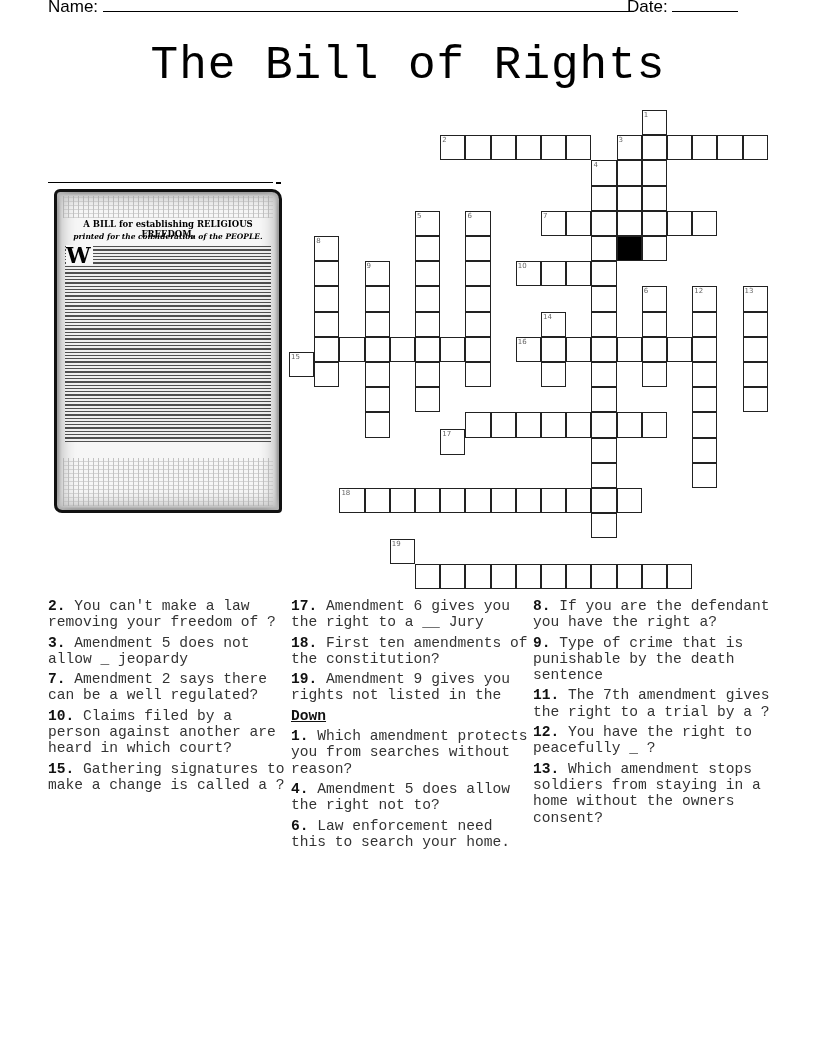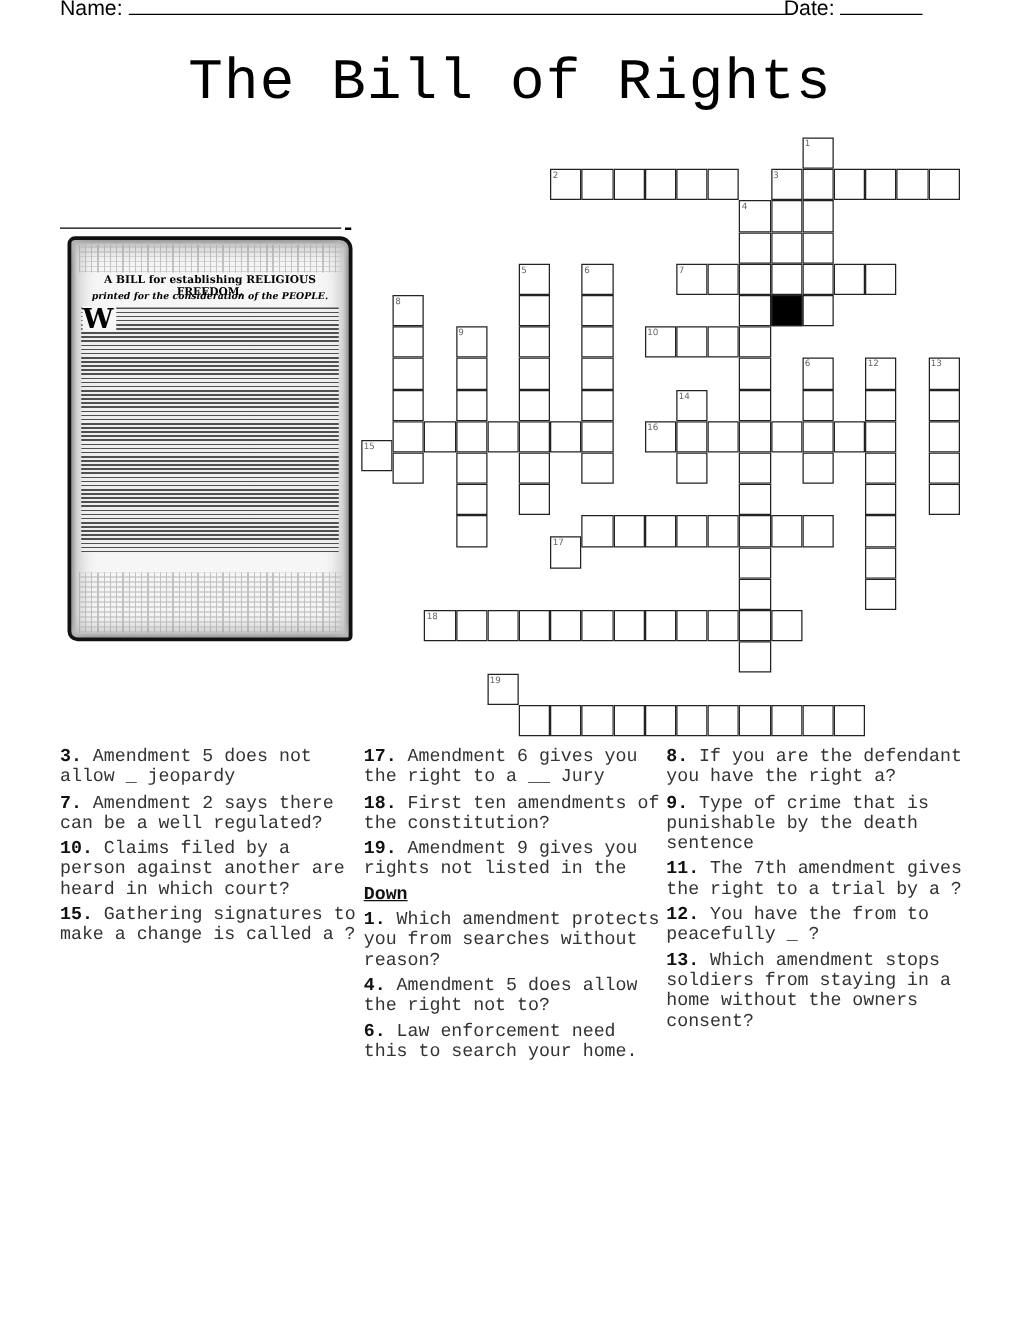--- a/index.html
+++ b/index.html
@@ -234,35 +234,36 @@
     <div class="cell" style="left: 453.6px; top: 252px;"></div>
     <div class="cell" style="left: 453.6px; top: 277.2px;"></div>
     <div class="cell" style="left: 252px; top: 201.6px;">
       <span class="num">14</span>
     </div>
     <div class="cell" style="left: 252px; top: 252px;"></div>
     <div class="cell black" style="left: 327.6px; top: 126px;"></div>
   </div>
 
 <div class="clues col1">
+  <div class="clue"><b>2.</b> <span>You can't make a law removing your freedom of ?</span></div>
   <div class="clue"><b>3.</b> <span>Amendment 5 does not allow _ jeopardy</span></div>
   <div class="clue"><b>7.</b> <span>Amendment 2 says there can be a well regulated?</span></div>
   <div class="clue"><b>10.</b> <span>Claims filed by a person against another are heard in which court?</span></div>
   <div class="clue"><b>15.</b> <span>Gathering signatures to make a change is called a ?</span></div>
 </div>
 
 <div class="clues col2">
   <div class="clue"><b>17.</b> <span>Amendment 6 gives you the right to a __ Jury</span></div>
   <div class="clue"><b>18.</b> <span>First ten amendments of the constitution?</span></div>
   <div class="clue"><b>19.</b> <span>Amendment 9 gives you rights not listed in the</span></div>
   <div class="heading">Down</div>
   <div class="clue"><b>1.</b> <span>Which amendment protects you from searches without reason?</span></div>
   <div class="clue"><b>4.</b> <span>Amendment 5 does allow the right not to?</span></div>
   <div class="clue"><b>6.</b> <span>Law enforcement need this to search your home.</span></div>
 </div>
 
 <div class="clues col3">
   <div class="clue"><b>8.</b> <span>If you are the defendant you have the right a?</span></div>
   <div class="clue"><b>9.</b> <span>Type of crime that is punishable by the death sentence</span></div>
   <div class="clue"><b>11.</b> <span>The 7th amendment gives the right to a trial by a ?</span></div>
-  <div class="clue"><b>12.</b> <span>You have the from to peacefully _ ?</span></div>
+  <div class="clue"><b>12.</b> <span>You have the right to peacefully _ ?</span></div>
   <div class="clue"><b>13.</b> <span>Which amendment stops soldiers from staying in a home without the owners consent?</span></div>
 </div>
 
 </body></html>

